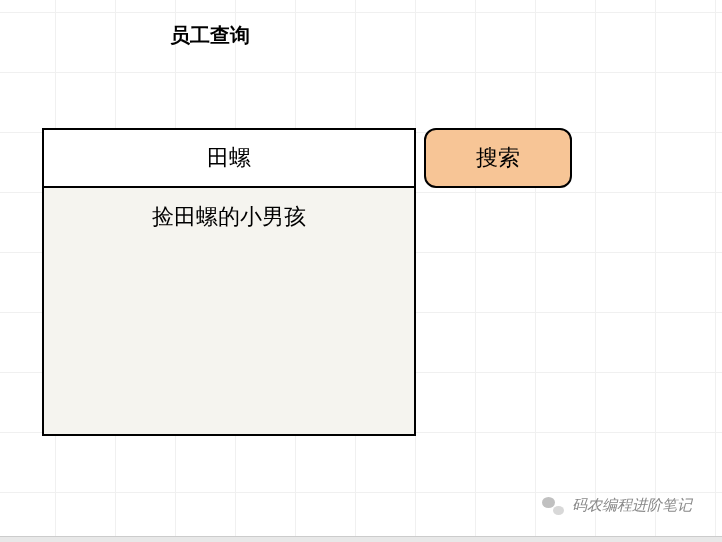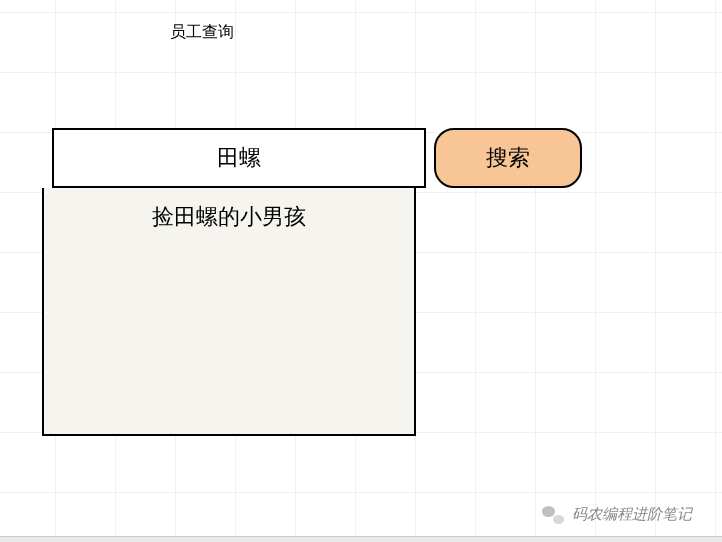--- a/index.html
+++ b/index.html
@@ -28,48 +28,48 @@
       background-position: -5px -48px;
     }
     .content {
       position: relative;
       z-index: 1;
     }
     .title {
       position: absolute;
       top: 22px;
       left: 170px;
-      font-size: 16px;
-      font-weight: normal;
+      font-size: 20px;
+      font-weight: bold;
       color: #000;
     }
     .search-row {
       position: absolute;
       top: 128px;
-      left: 52px;
+      left: 42px;
       display: flex;
       align-items: stretch;
     }
     .search-input-box {
       width: 374px;
       height: 60px;
       background: #ffffff;
       border: 2px solid #000;
       display: flex;
       align-items: center;
       justify-content: center;
       font-size: 22px;
       color: #000;
     }
     .search-button {
       width: 148px;
       height: 60px;
       background: #f7c596;
       border: 2px solid #000;
-      border-radius: 20px;
+      border-radius: 12px;
       margin-left: 8px;
       display: flex;
       align-items: center;
       justify-content: center;
       font-size: 22px;
       color: #000;
       cursor: pointer;
     }
     .results-box {
       position: absolute;
@@ -80,21 +80,21 @@
       background: #f5f4ef;
       border: 2px solid #000;
       border-top: none;
       padding-top: 14px;
       text-align: center;
       font-size: 22px;
       color: #000;
     }
     .watermark {
       position: absolute;
-      bottom: 18px;
+      bottom: 27px;
       right: 30px;
       display: flex;
       align-items: center;
       gap: 8px;
       font-size: 15px;
       color: #888;
       font-style: italic;
       z-index: 2;
     }
     .wechat-icon {

